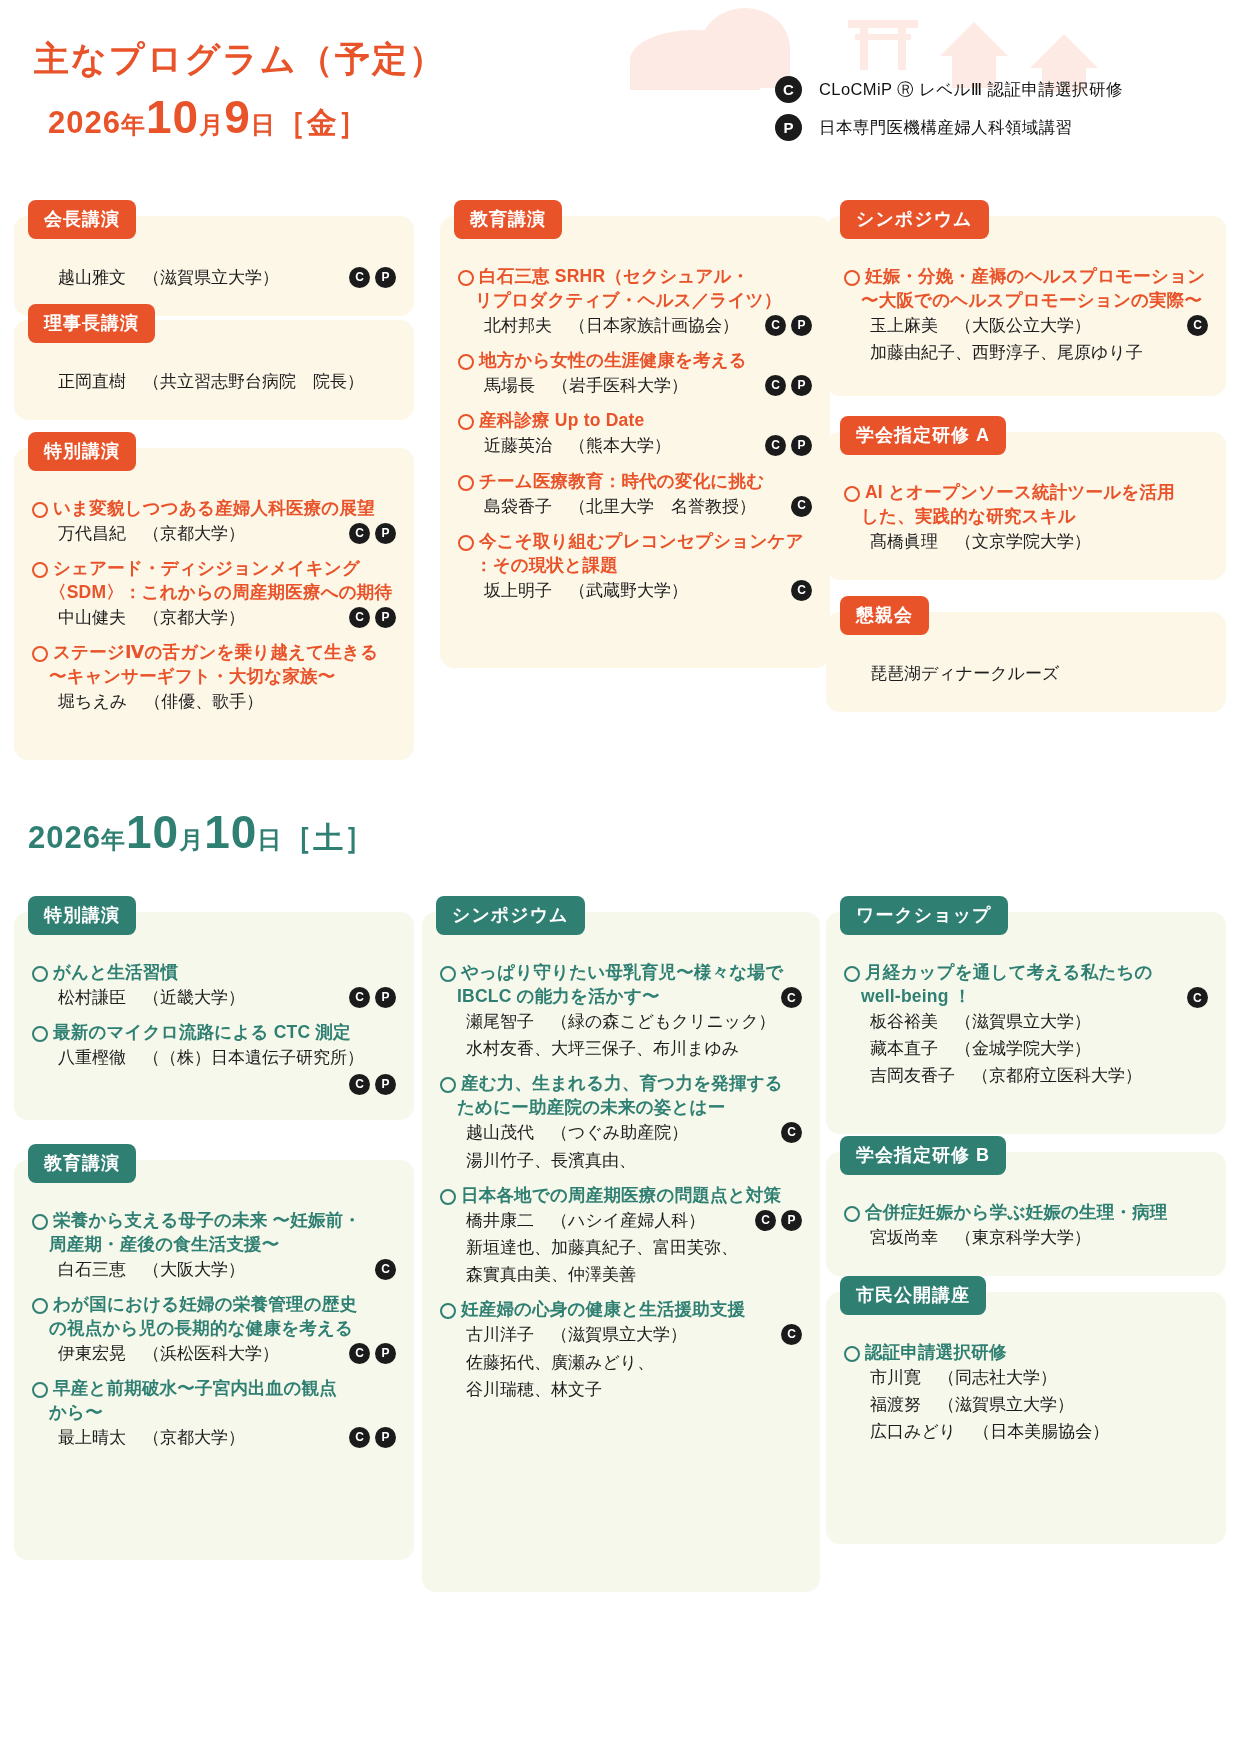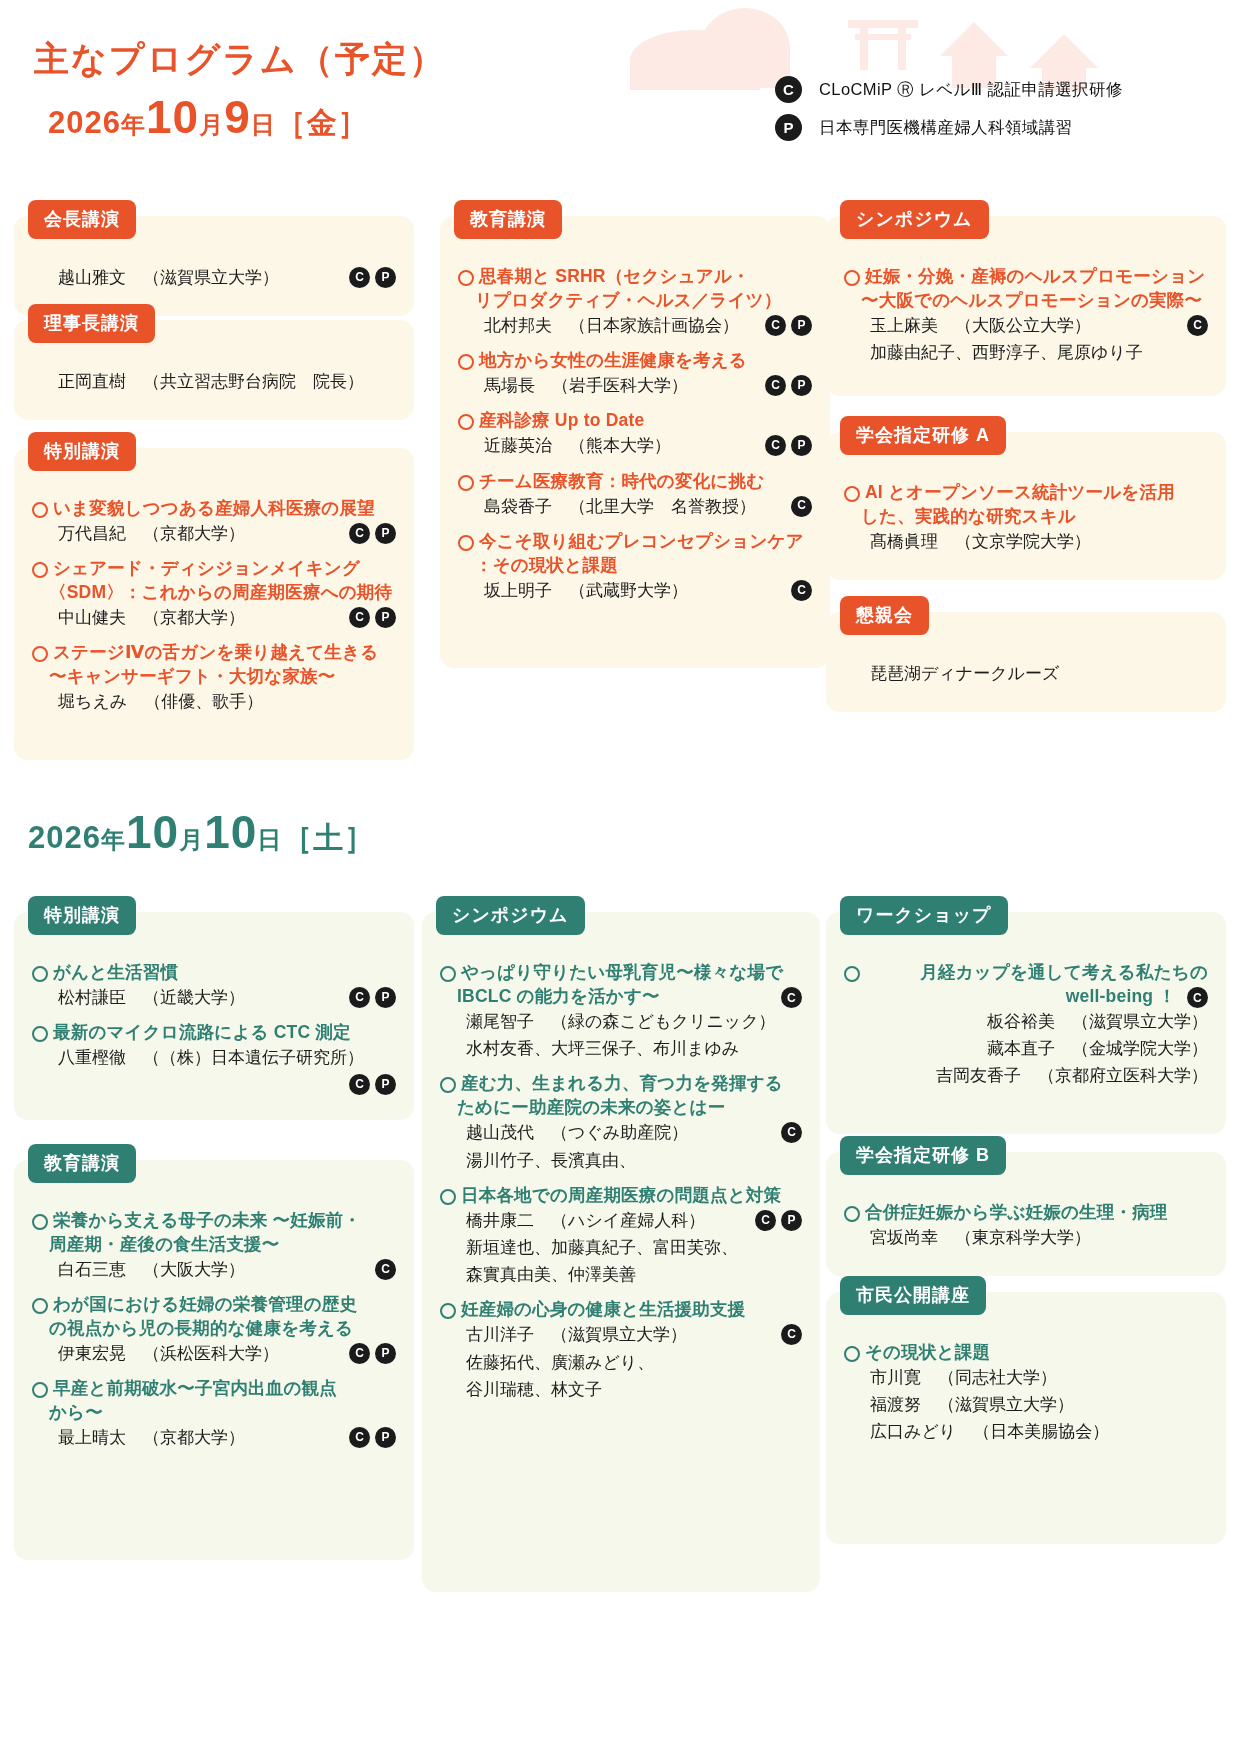--- a/index.html
+++ b/index.html
@@ -206,21 +206,21 @@
           <span class="badges"></span>
         </div>
         <div class="gap"></div>
       </div>
     </div>
     <div class="card" style="left: 440px; top: 216px; width: 390px; min-height: 452px;">
       <div class="tag">教育講演</div>
       <div class="item">
         <div class="title-line">
           <span class="ring"></span>
-          <span class="ttext">思春期と SRHR（セクシュアル・</span>
+          <span class="ttext">白石三恵 SRHR（セクシュアル・</span>
         </div>
         <div class="title-line">
           <span style="display: inline-block; width: 17px; flex: 0 0 auto;"></span>
           <span class="ttext">リプロダクティブ・ヘルス／ライツ）</span>
         </div>
         <div class="sub">
           <span class="nm">北村邦夫　（日本家族計画協会）</span>
           <span class="badges">
             <span class="b">C</span>
             <span class="b">P</span>
@@ -502,21 +502,21 @@
         </div>
         <div class="sub">
           <span class="nm">佐藤拓代、廣瀬みどり、</span>
         </div>
         <div class="sub">
           <span class="nm">谷川瑞穂、林文子</span>
         </div>
         <div class="gap"></div>
       </div>
     </div>
-    <div class="card green" style="left: 826px; top: 912px; width: 400px; min-height: 222px; text-align: right;">
+    <div class="card green" style="left: 826px; top: 912px; width: 400px; min-height: 222px;">
       <div class="tag green">ワークショップ</div>
       <div class="item">
         <div class="title-line">
           <span class="ring"></span>
           <span class="ttext">月経カップを通して考える私たちの</span>
         </div>
         <div class="title-line">
           <span style="display: inline-block; width: 17px; flex: 0 0 auto;"></span>
           <span class="ttext">well-being ！</span>
           <span class="badges">
@@ -547,21 +547,21 @@
           <span class="badges"></span>
         </div>
         <div class="gap"></div>
       </div>
     </div>
     <div class="card green" style="left: 826px; top: 1292px; width: 400px; min-height: 252px;">
       <div class="tag green">市民公開講座</div>
       <div class="item">
         <div class="title-line">
           <span class="ring"></span>
-          <span class="ttext">その現状と課題</span>
+          <span class="ttext">認証申請選択研修</span>
         </div>
         <div class="sub">
           <span class="nm">市川寛　（同志社大学）</span>
         </div>
         <div class="sub">
           <span class="nm">福渡努　（滋賀県立大学）</span>
         </div>
         <div class="sub">
           <span class="nm">広口みどり　（日本美腸協会）</span>
         </div>

